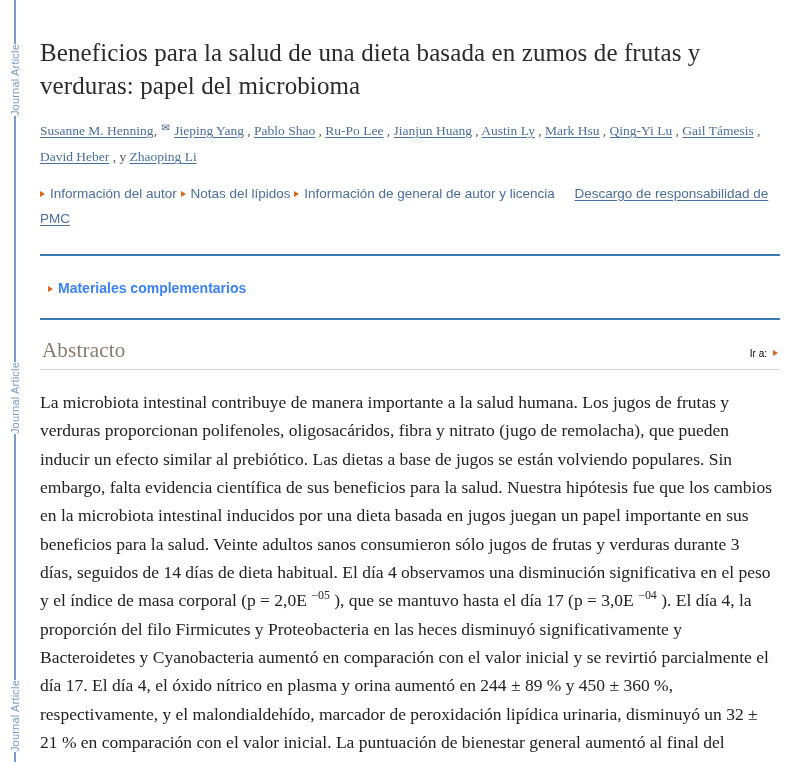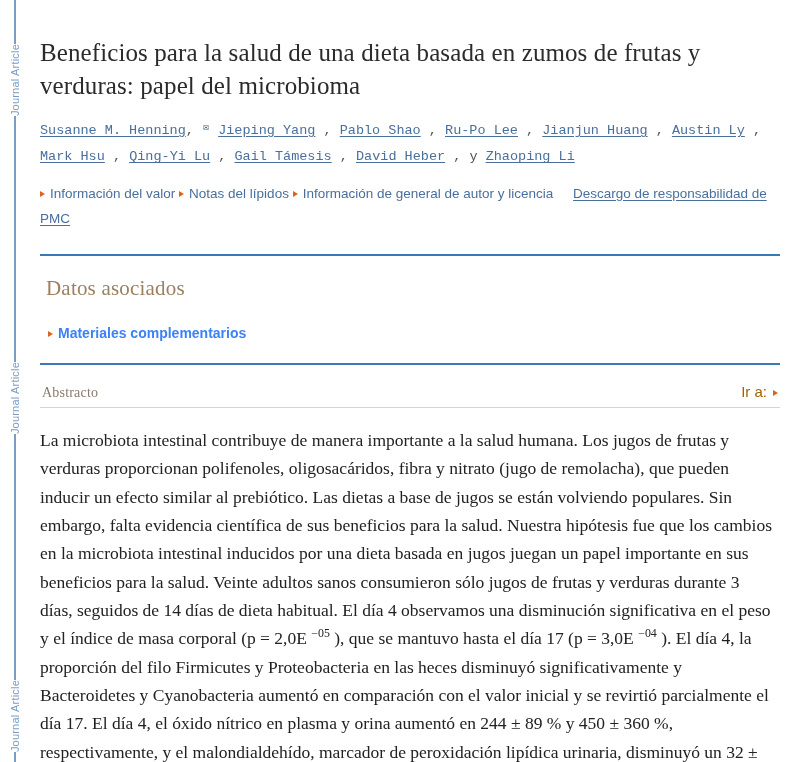--- a/index.html
+++ b/index.html
@@ -73,21 +73,21 @@
     font-weight: normal;
     line-height: 1.32;
     color: #2b2b2b;
     margin: 14px 6px 0 4px;
     letter-spacing: 0.1px;
   }
 
   
   #authors {
     margin: 16px 6px 0 4px;
-    font-family: Liberation Mono, monospace;
+    font-family: Liberation Serif, serif;
     font-size: 13.5px;
     line-height: 1.95;
     color: #555;
   }
   #authors a {
     color: #4a6f9c;
     text-decoration: underline;
     text-underline-offset: 2px;
   }
   #authors .sep { color: #555; }
@@ -165,29 +165,29 @@
   #abstract-head {
     margin: 0 6px 0 4px;
     display: flex;
     align-items: baseline;
     justify-content: space-between;
     padding: 18px 2px 6px 2px;
   }
   h2#abstract-title {
     font-family: "Liberation Serif", serif;
     font-weight: normal;
-    font-size: 14px;
+    font-size: 21px;
     color: #8a7a6d;
     margin: 0;
     letter-spacing: 0.2px;
   }
   #goto {
     font-family: "Liberation Sans", sans-serif;
-    font-size: 15px;
-    color: #a16207;
+    font-size: 10px;
+    color: #000000;
     white-space: nowrap;
   }
   #goto .tri { margin-left: 6px; margin-right: 0; }
 
   #abstract-rule { margin: 0 6px 0 4px; }
 
   #abstract-body {
     margin: 18px 10px 0 4px;
     font-family: "Liberation Serif", serif;
     font-size: 17.5px;
@@ -216,28 +216,27 @@
       <div class="rail-line" style="flex: 0 0 10px;"></div>
     </div>
 </div>
 
 <div id="main">
 
   <h1 id="article-title">Beneficios para la salud de una dieta basada en zumos de frutas y verduras: papel del microbioma</h1>
 
   <div id="authors"><a href="#">Susanne M. Henning</a><span class="sep">, </span><span class="envelope">✉</span> <a href="#">Jieping Yang</a><span class="sep"> , </span><a href="#">Pablo Shao</a><span class="sep"> , </span><a href="#">Ru-Po Lee</a><span class="sep"> , </span><a href="#">Jianjun Huang</a><span class="sep"> , </span><a href="#">Austin Ly</a><span class="sep"> , </span><a href="#">Mark Hsu</a><span class="sep"> , </span><a href="#">Qing-Yi Lu</a><span class="sep"> , </span><a href="#">Gail Támesis</a><span class="sep"> , </span><a href="#">David Heber</a><span class="sep"> , y </span><a href="#">Zhaoping Li</a></div>
 
-  <div id="linkstrip"><span class="tri"></span><a href="#">Información del valor</a> <span class="tri"></span><a href="#">Notas del lípidos</a> <span class="tri"></span><a href="#">Información de general de autor y licencia</a> <span class="gap"></span><a href="#" class="uline">Descargo de responsabilidad de PMC</a></div>
+  <div id="linkstrip"><span class="tri"></span><a href="#">Información del autor</a> <span class="tri"></span><a href="#">Notas del lípidos</a> <span class="tri"></span><a href="#">Información de general de autor y licencia</a> <span class="gap"></span><a href="#" class="uline">Descargo de responsabilidad de PMC</a></div>
 
   <div id="assoc-block">
     <div class="rule-wrap">
       <hr class="rule-blue">
     </div>
 
-    <h2 id="assoc-title">Datos asociados</h2>
 
     <div id="assoc-link">
       <span class="tri"></span><a href="#">Materiales complementarios</a>
     </div>
 
     <div id="assoc-rule-bottom">
       <hr class="rule-blue">
     </div>
   </div>
 

